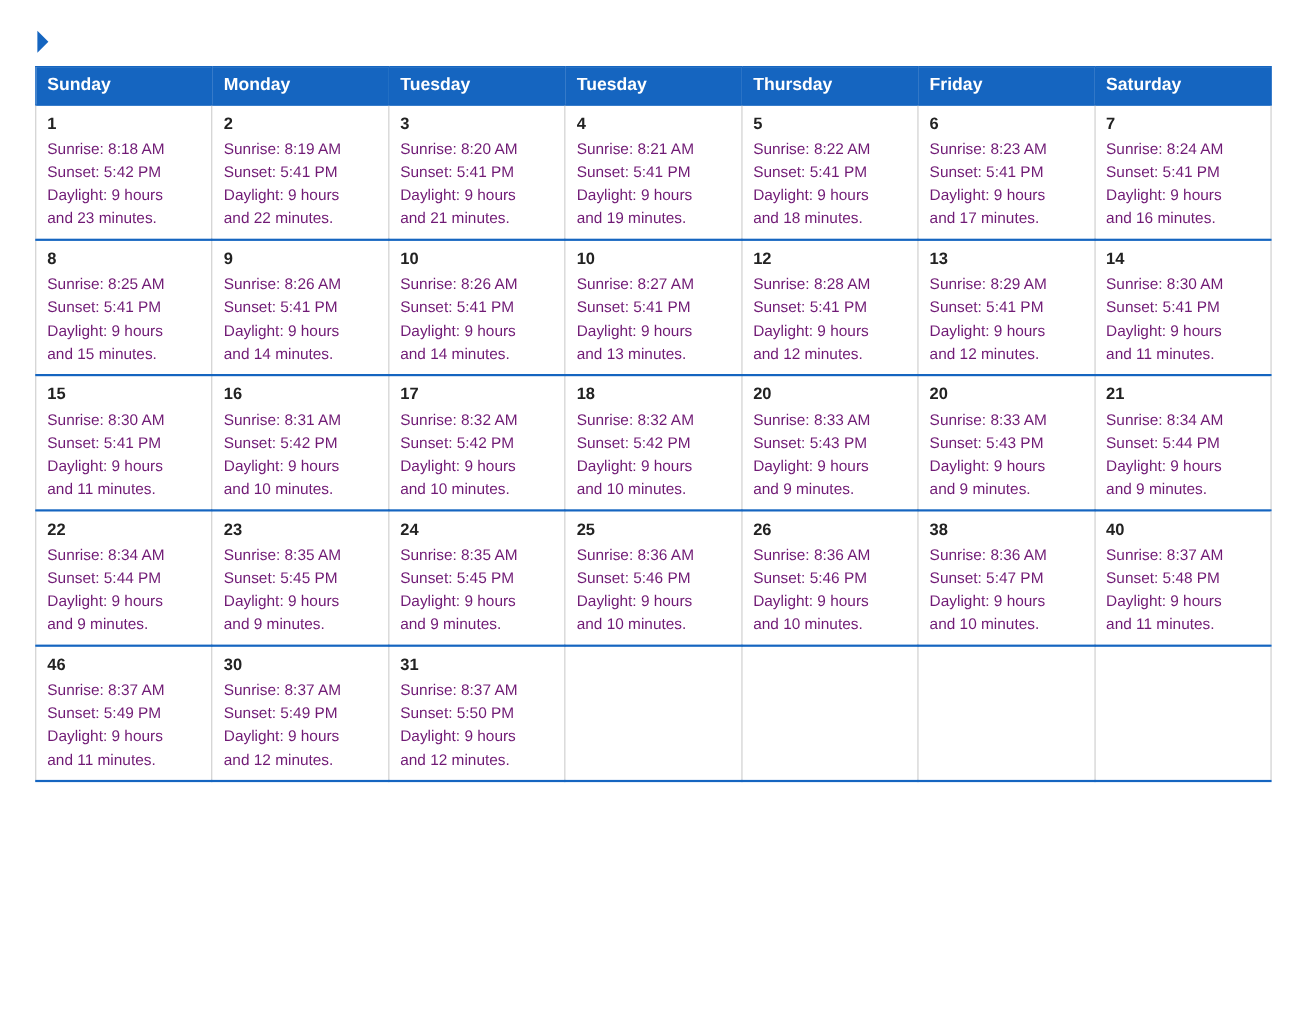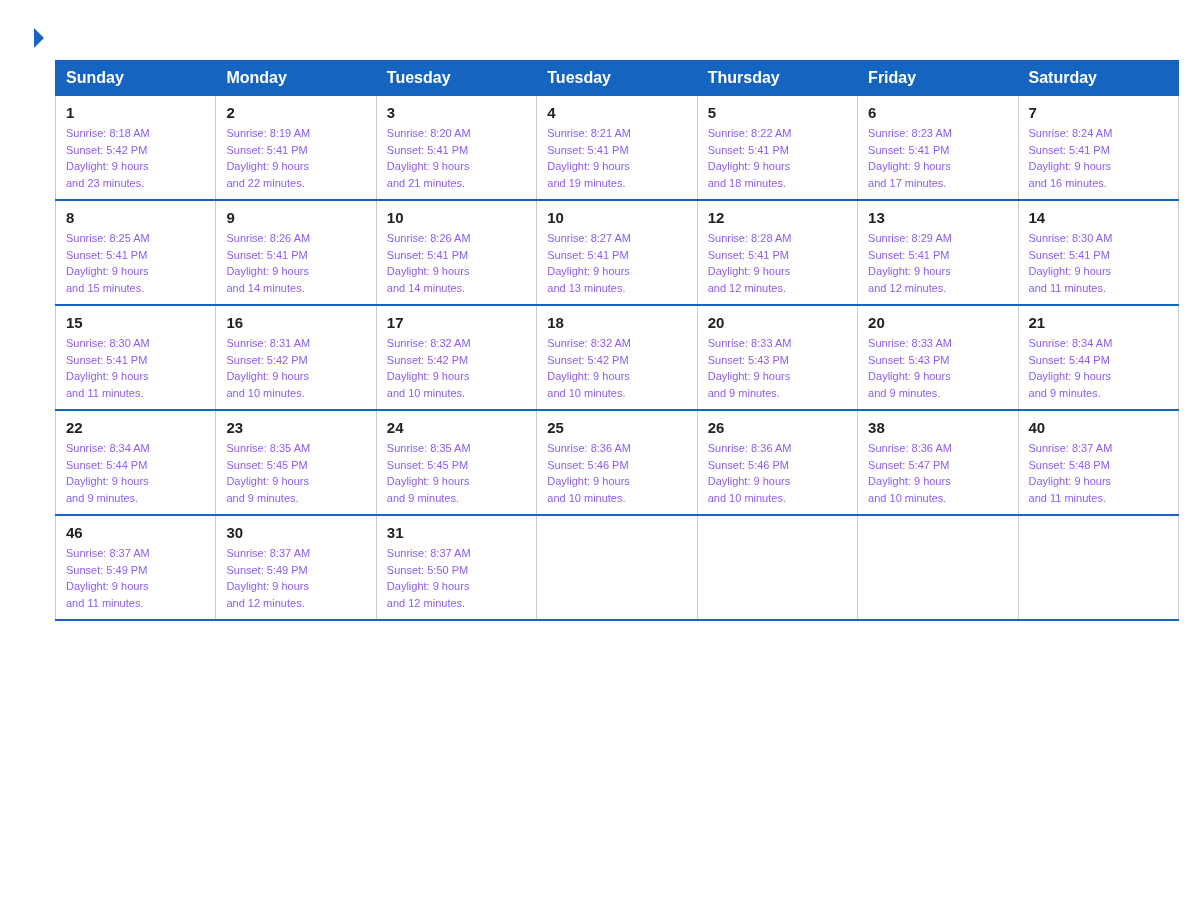--- a/index.html
+++ b/index.html
@@ -53,21 +53,20 @@
     }
     .subtitle {
       font-size: 20px;
       color: #444;
       margin-top: 4px;
     }
     table {
       width: 100%;
       border-collapse: collapse;
       margin-top: 8px;
-      margin-left: 23px;
     }
     thead tr th {
       background-color: #1565c0;
       color: #fff;
       font-size: 16px;
       font-weight: bold;
       padding: 8px 10px;
       text-align: left;
       border: 1px solid #1565c0;
     }
@@ -83,23 +82,23 @@
     tbody tr {
       border-bottom: 2px solid #1565c0;
     }
     .day-num {
       font-size: 15px;
       font-weight: bold;
       margin-bottom: 4px;
       display: block;
     }
     .day-info {
-      font-size: 11px;
+      font-size: 14px;
       line-height: 1.5;
-      color: #8b5cf6;
+      color: #701a75;
     }
     .empty-cell {
       background: #fff;
     }
   </style>
 </head>
 <body>
 
 <div class="header">
   <div class="logo">

